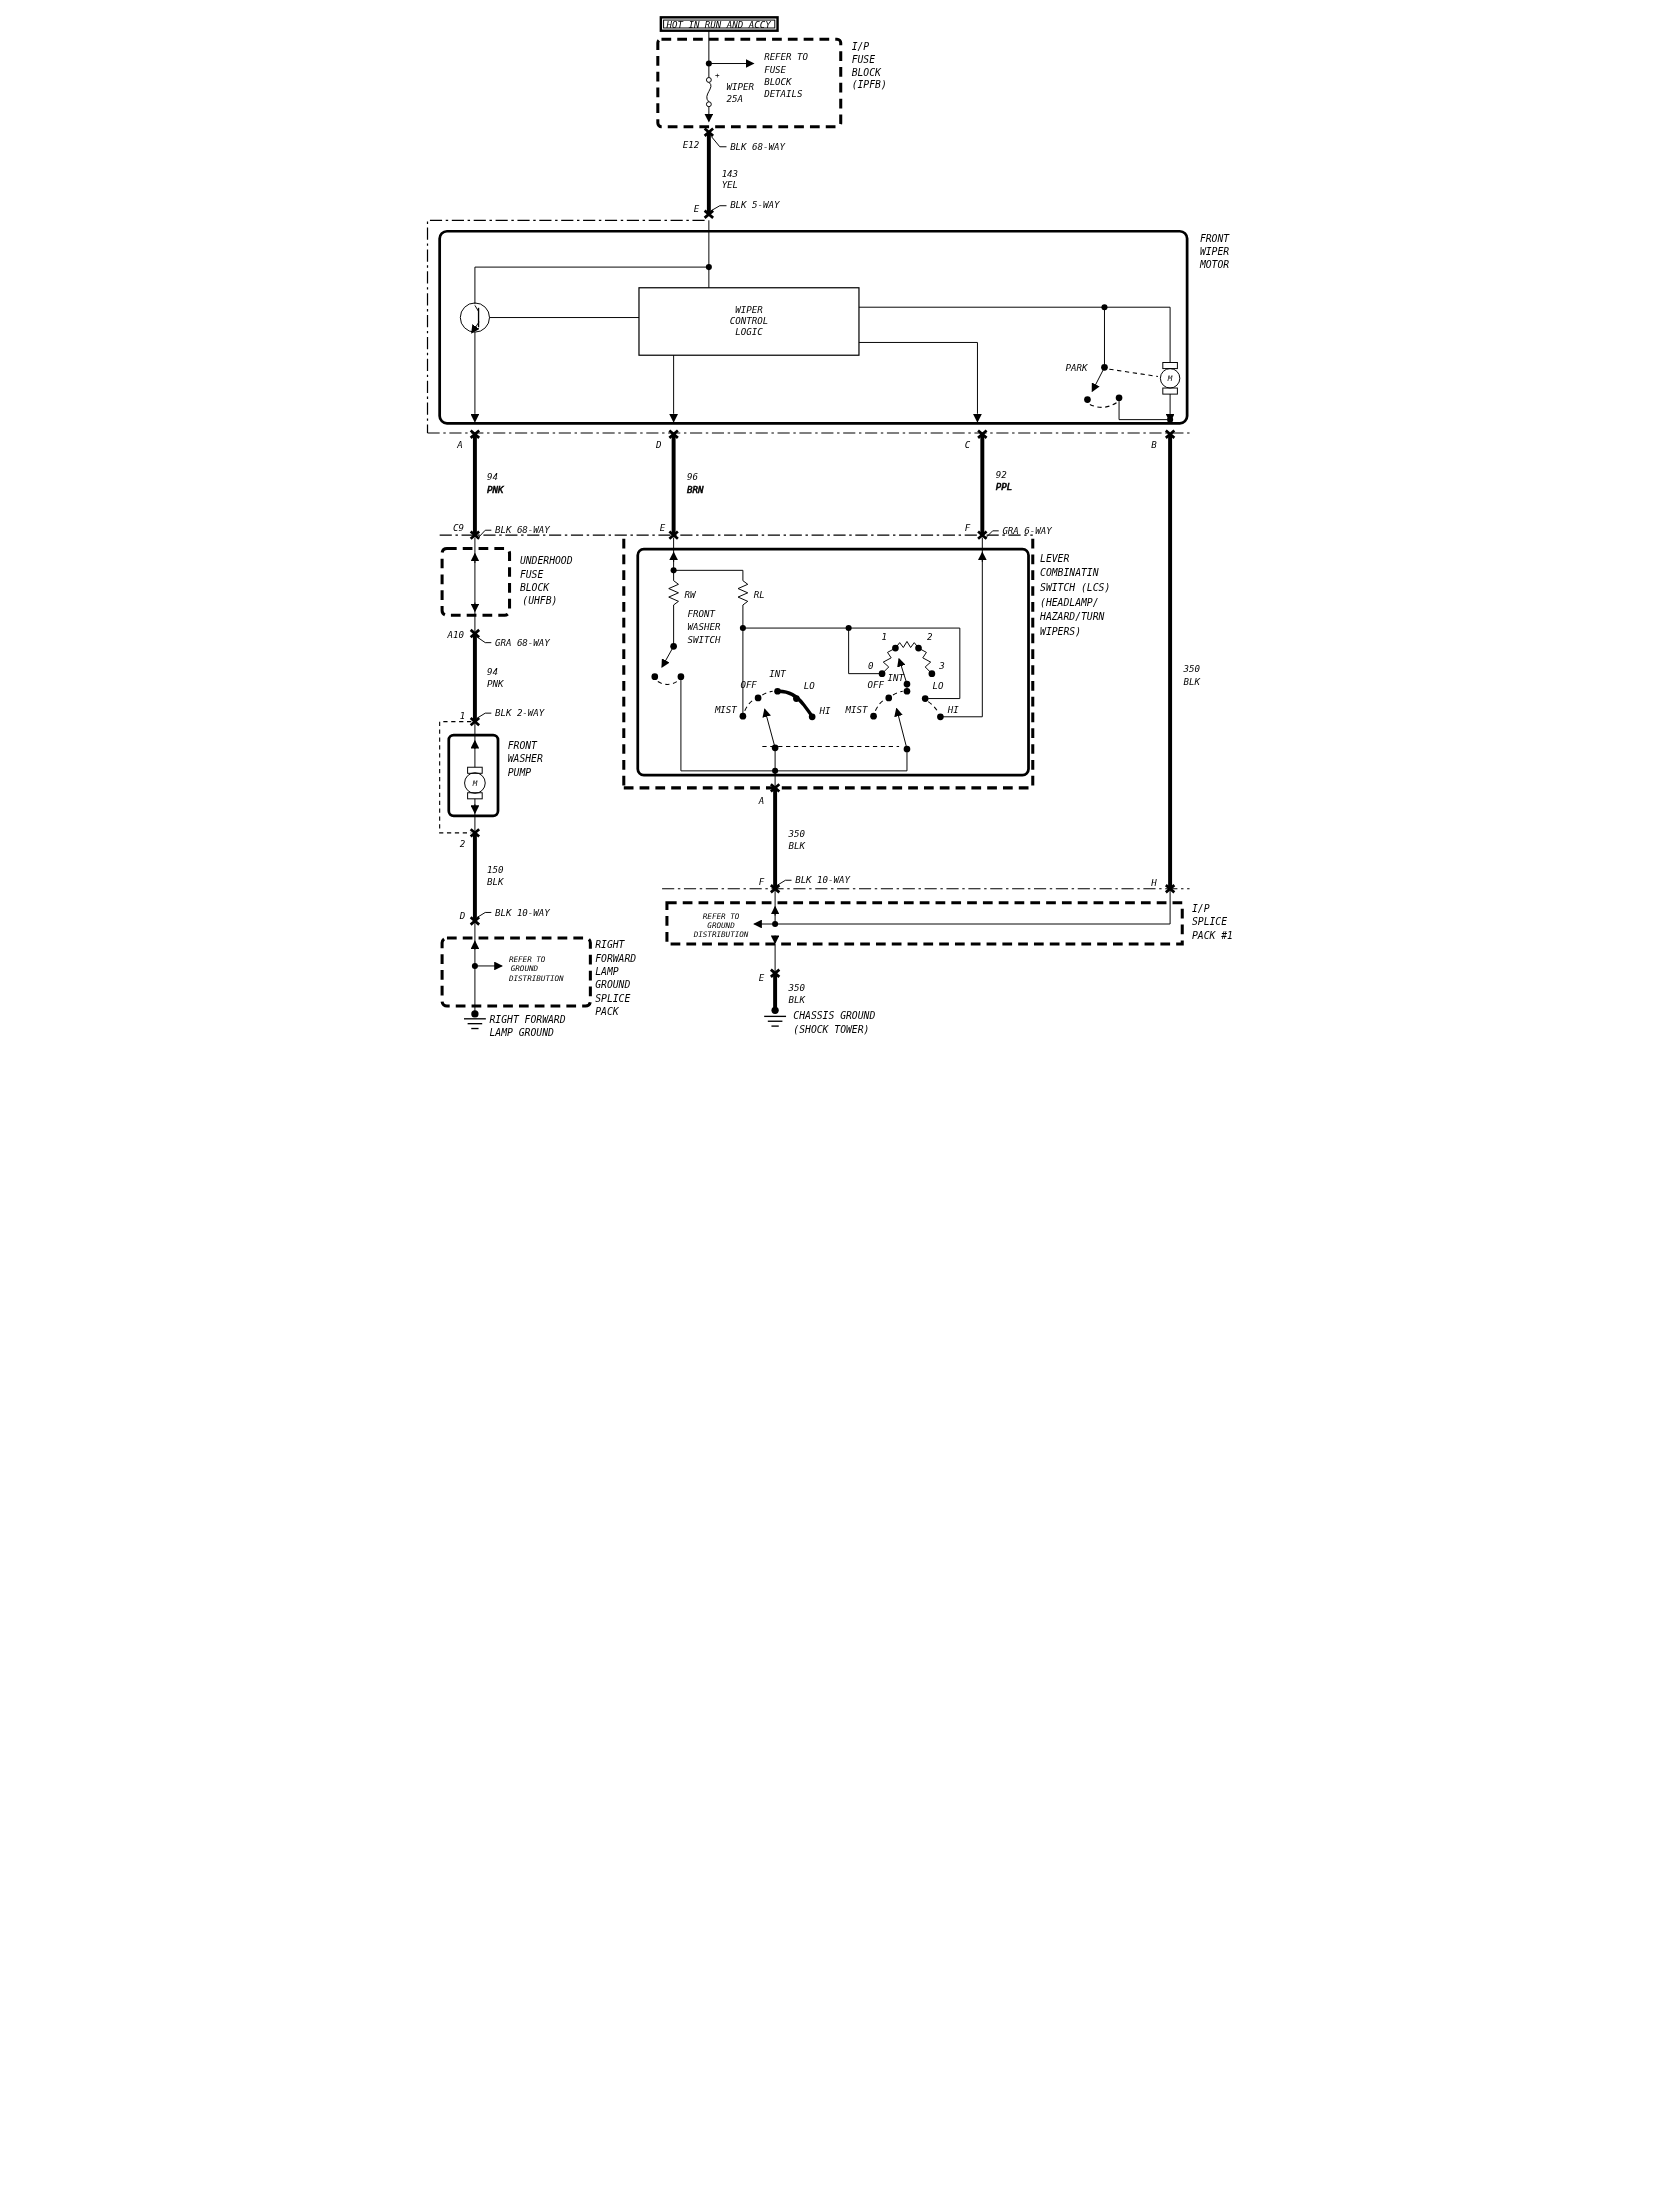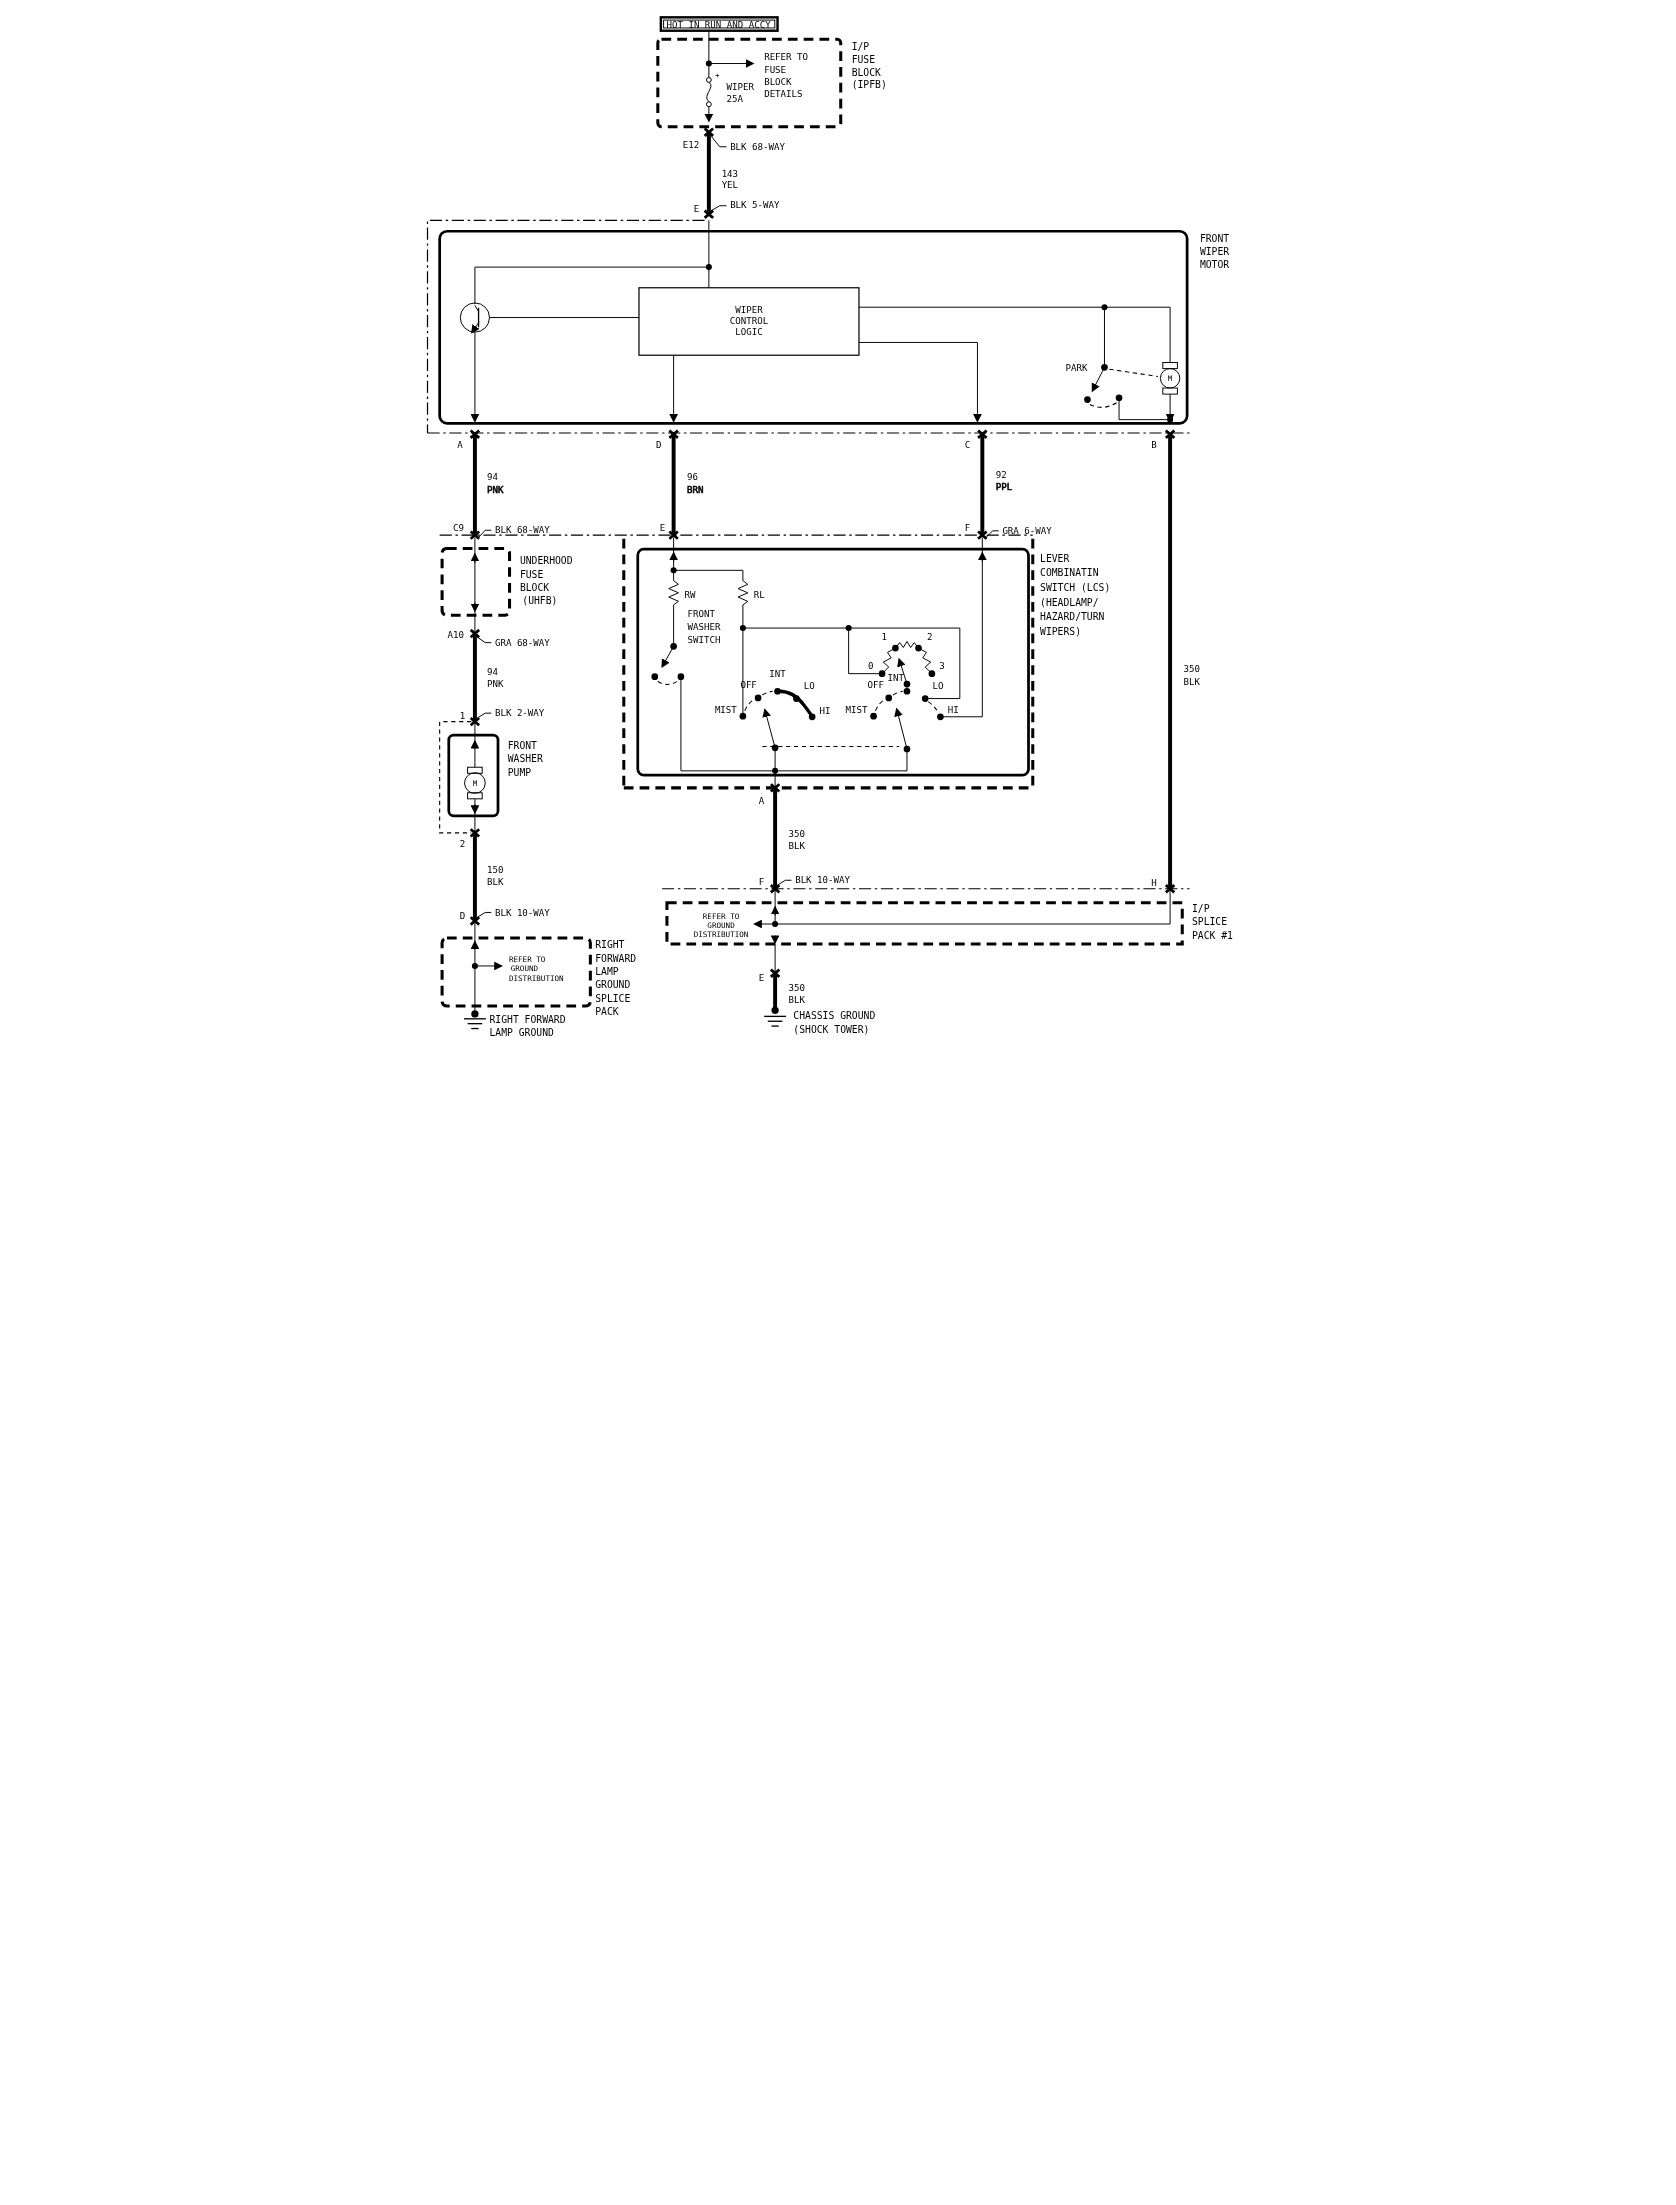--- a/index.html
+++ b/index.html
@@ -1,16 +1,16 @@
 <!DOCTYPE html>
 <html style="font-size:9.7px"><head>
 <meta charset="utf-8">
 <style>
   html,body{margin:0;padding:0;background:#ffffff;}
-  .page{width:838px;height:1103px;margin:0 auto;background:#fff;}
+  .page{width:838px;height:1103px;margin:0 auto;background:#fff;font-style:italic;}
   svg{display:block;}
   text{font-family:"DejaVu Sans Mono","Liberation Mono",monospace;fill:#000;}
   .t{font-size:15px;}
   .t2{font-size:16px;}
   .ts{font-size:12.5px;}
   .mid{text-anchor:middle;}
   .end{text-anchor:end;}
   .ovp{stroke:#000;stroke-width:.9px;}
   .l{stroke:#000;stroke-width:1.6;fill:none;}
   .l2{stroke:#000;stroke-width:2.2;fill:none;}

